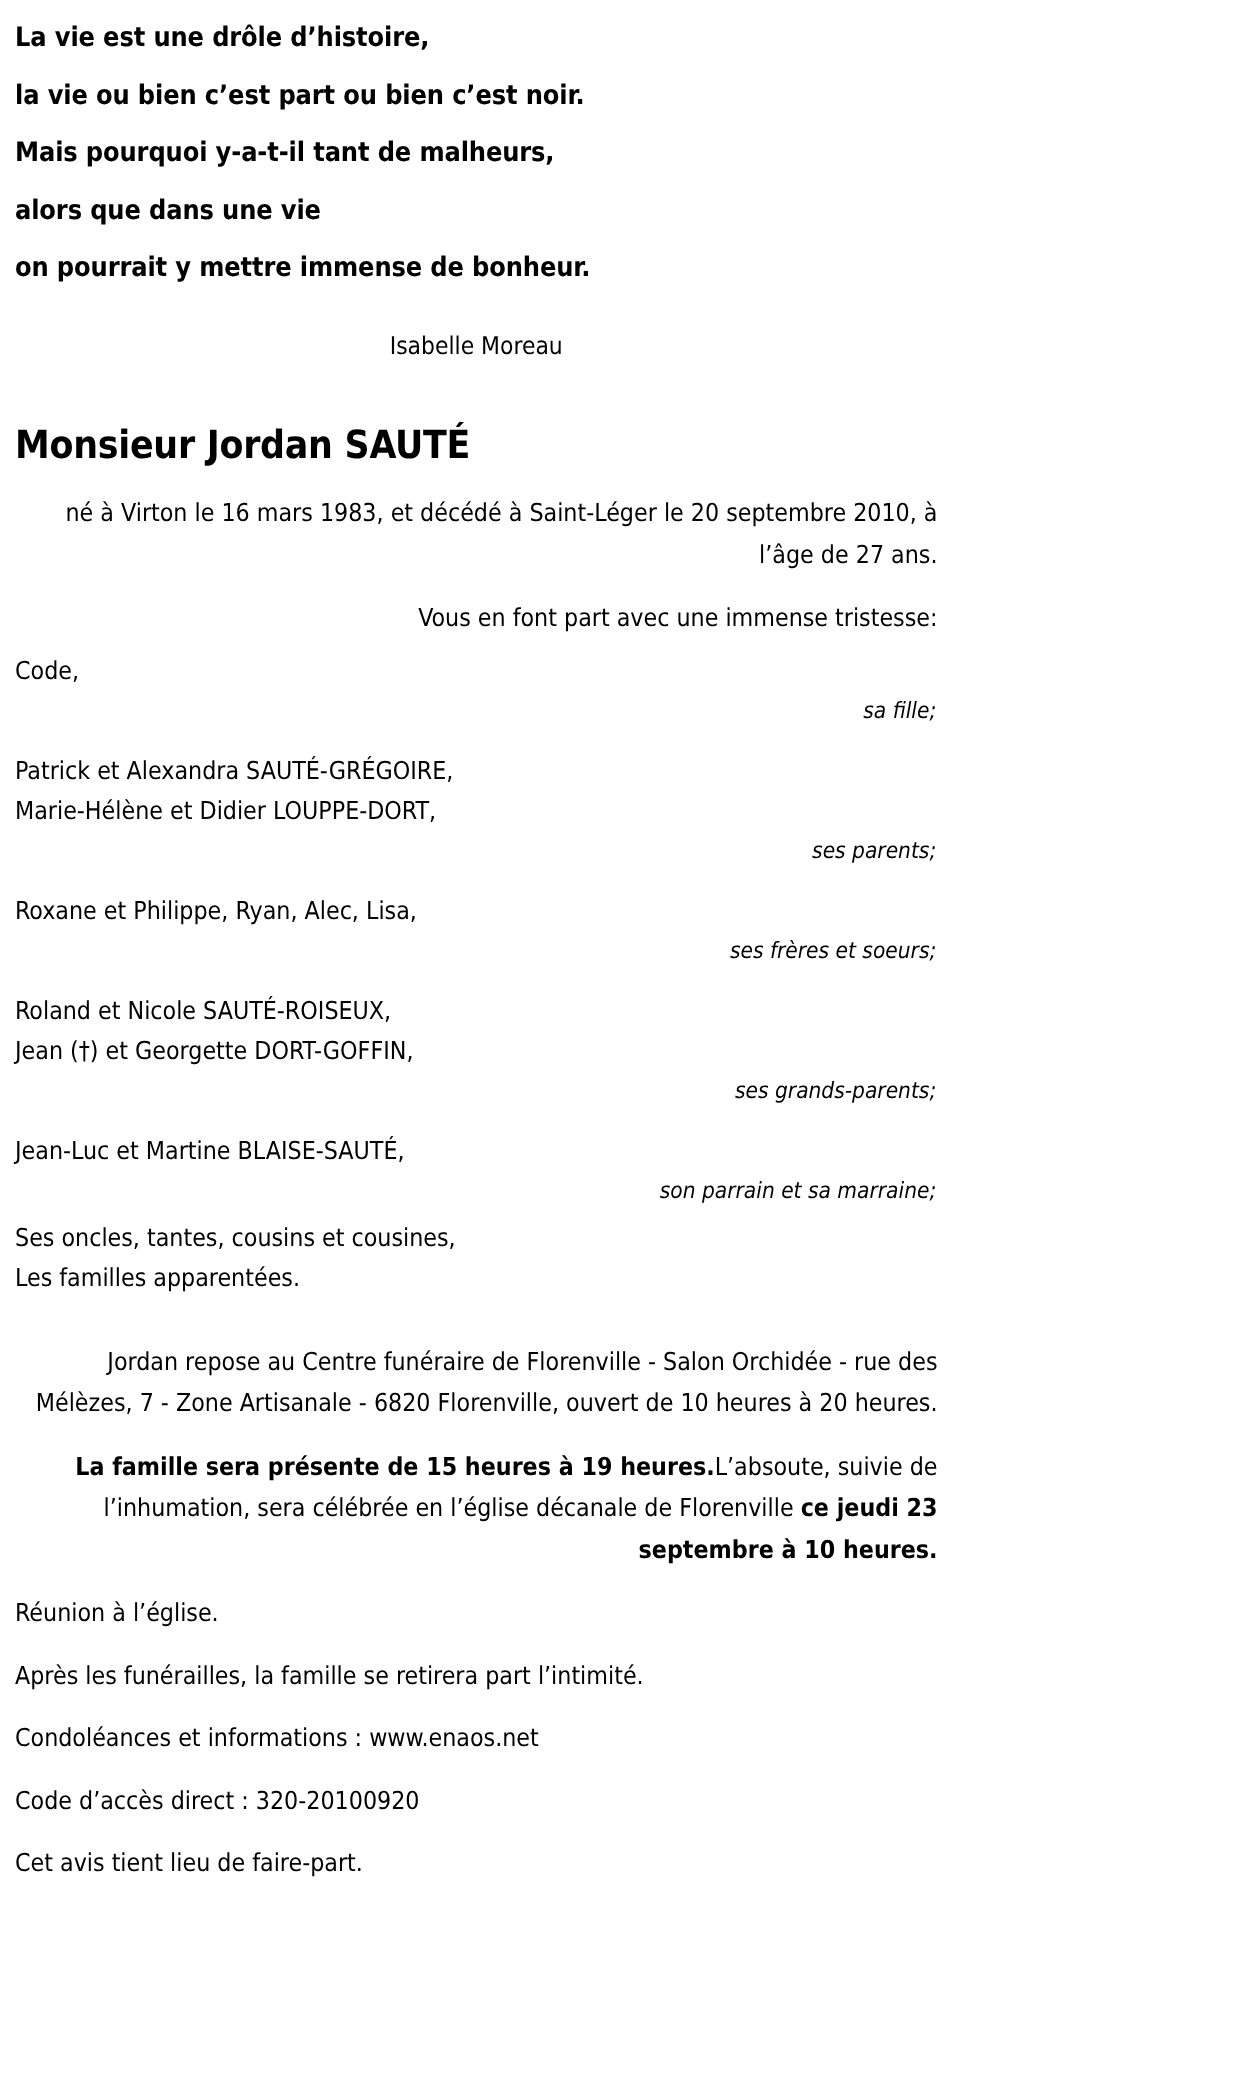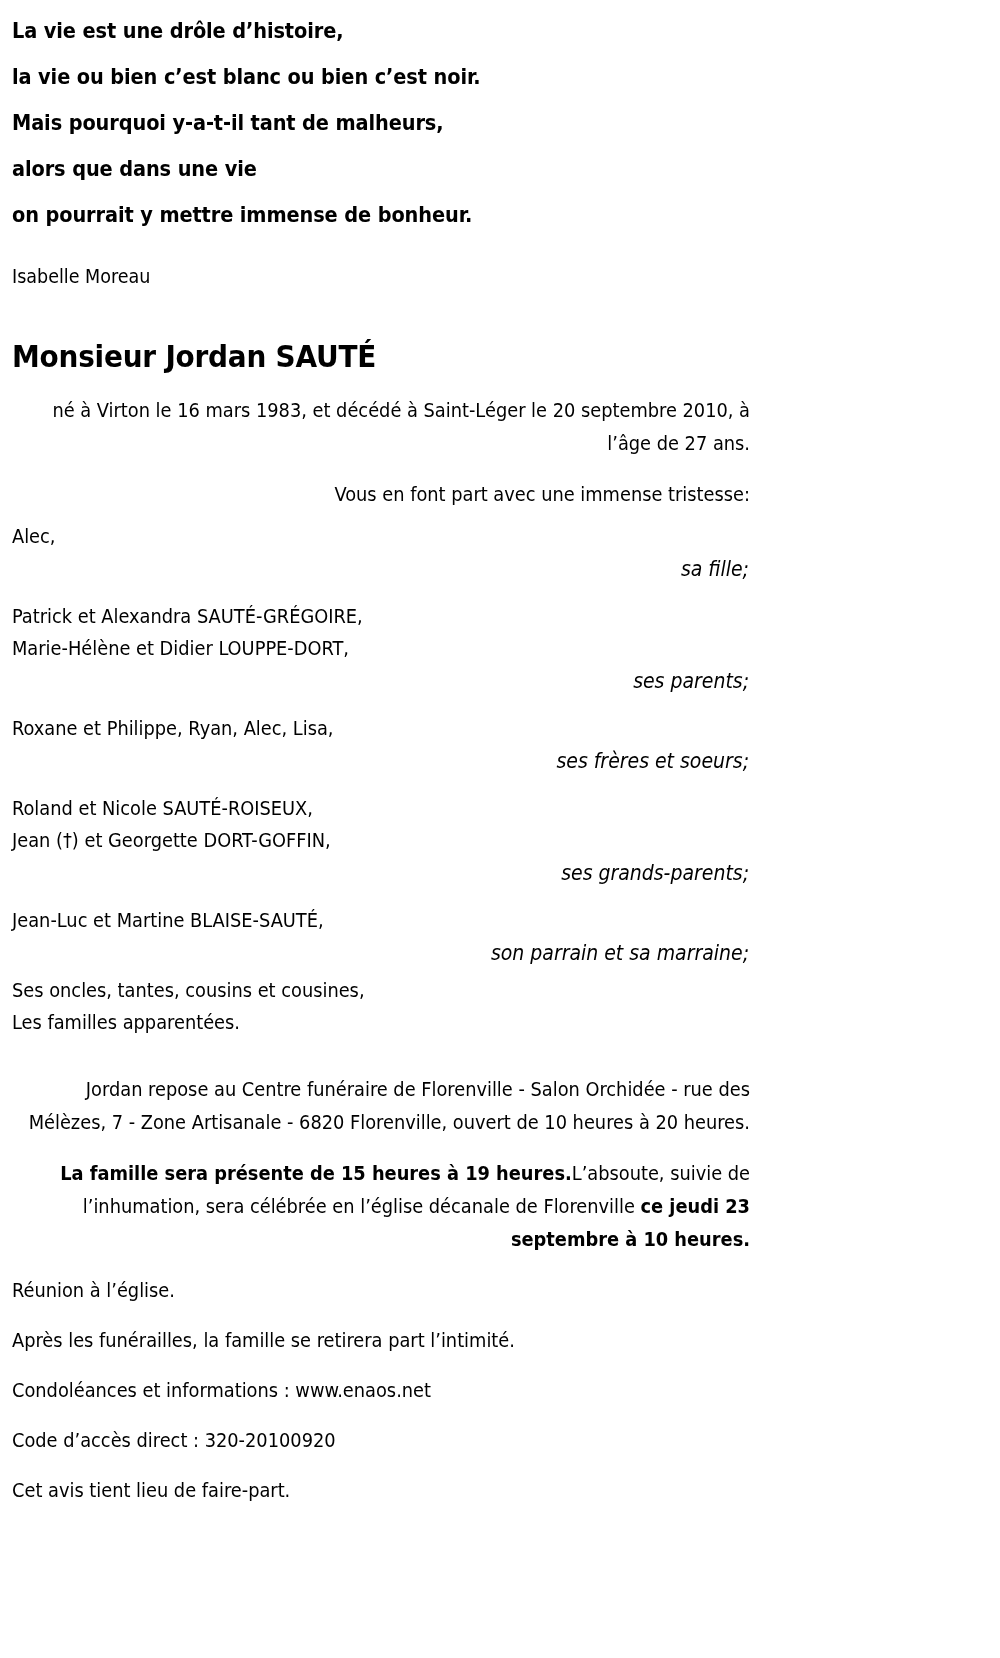--- a/index.html
+++ b/index.html
@@ -34,20 +34,21 @@
     letter-spacing: -0.1px;
     white-space: pre-wrap;
   }
 
   
   .author {
     font-size: 19.5px;
     line-height: 30px;
     margin-top: 24px;
     margin-bottom: 22px;
+    text-align: center;
   }
 
   
   .deceased-name {
     font-size: 31px;
     font-weight: bold;
     line-height: 44px;
     letter-spacing: -0.2px;
     margin-top: 42px;
     margin-bottom: 16px;
@@ -78,21 +79,21 @@
     line-height: 32px;
   }
   .relation-name-line {
     display: block;
     white-space: pre-wrap;
   }
   .relation-label {
     display: block;
     text-align: right;
     font-style: italic;
-    font-size: 21px;
+    font-size: 18px;
     line-height: 32px;
     padding-right: 1px;
   }
   .relation-label.wrap {
     max-width: 260px;
     margin-left: auto;
   }
   .spacer-sm { height: 14px; }
   .spacer-lg { height: 34px; }
 
@@ -106,39 +107,39 @@
 
   b, strong { font-weight: bold; }
 </style>
 </head>
 <body>
 
 <div class="page">
 
   <div class="poem">
     <div class="poem-line">La vie est une drôle d’histoire,</div>
-    <div class="poem-line">la vie ou bien c’est blanc ou bien c’est noir.</div>
+    <div class="poem-line">la vie ou bien c’est part ou bien c’est noir.</div>
     <div class="poem-line">Mais pourquoi y-a-t-il tant de malheurs,</div>
     <div class="poem-line">alors que dans une vie</div>
     <div class="poem-line">on pourrait y mettre immense de bonheur.</div>
   </div>
 
   <div class="author">Isabelle Moreau</div>
 
   <h1 class="deceased-name">Monsieur Jordan SAUTÉ</h1>
 
   <p class="para">né à Virton le 16 mars 1983, et décédé à Saint-Léger le 20 septembre 2010, à l’âge de 27 ans.</p>
 
   <p class="para tight">Vous en font part avec une immense tristesse:</p>
 
   <div class="relations">
 
     <div class="relation-group">
       <div class="relation-names">
-        <span class="relation-name-line">Alec,</span>
+        <span class="relation-name-line">Code,</span>
       </div>
       <div class="relation-label">sa fille;</div>
     </div>
 
     <div class="spacer-sm"></div>
 
     <div class="relation-group">
       <div class="relation-names">
         <span class="relation-name-line">Patrick et Alexandra SAUTÉ-GRÉGOIRE,</span>
         <span class="relation-name-line">Marie-Hélène et Didier LOUPPE-DORT,</span>

